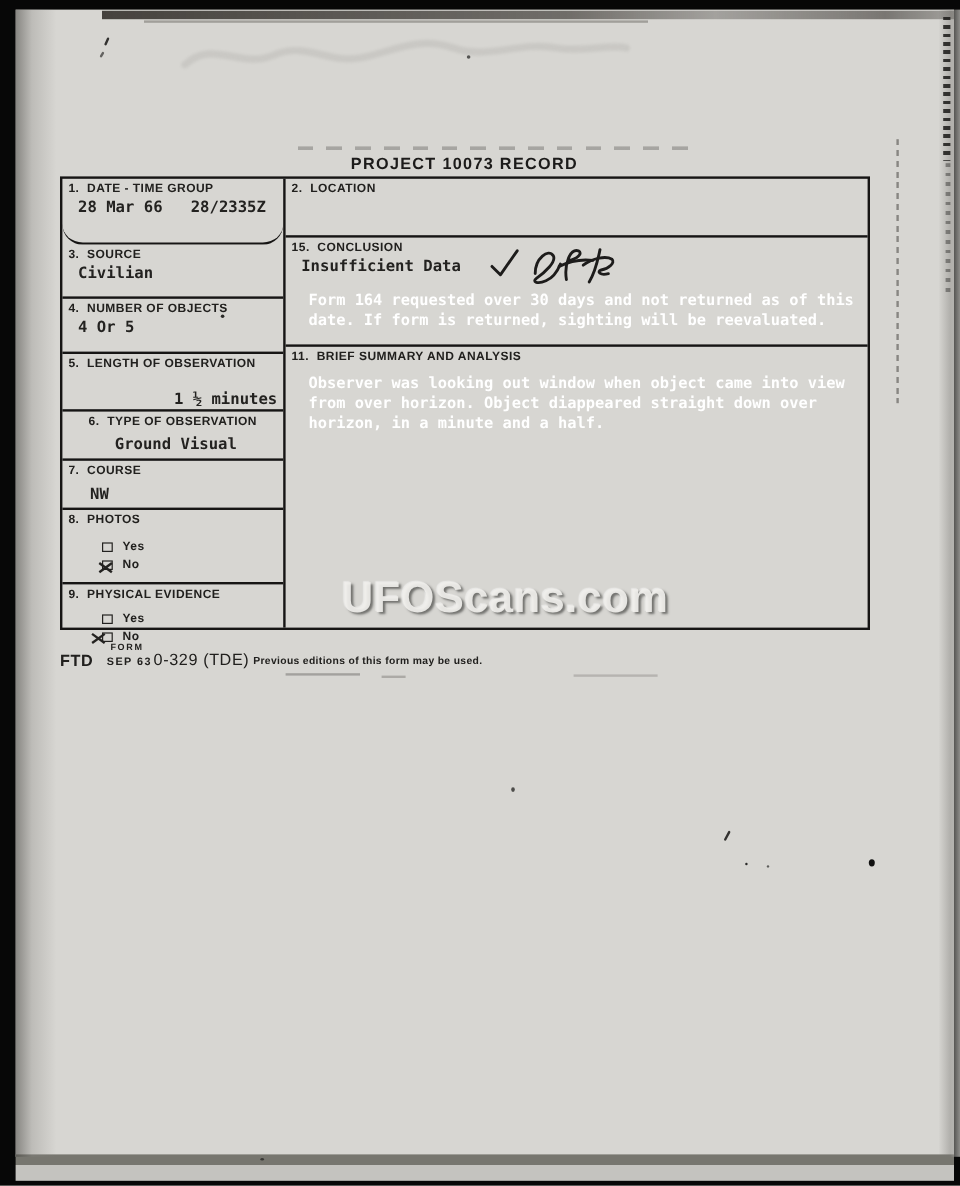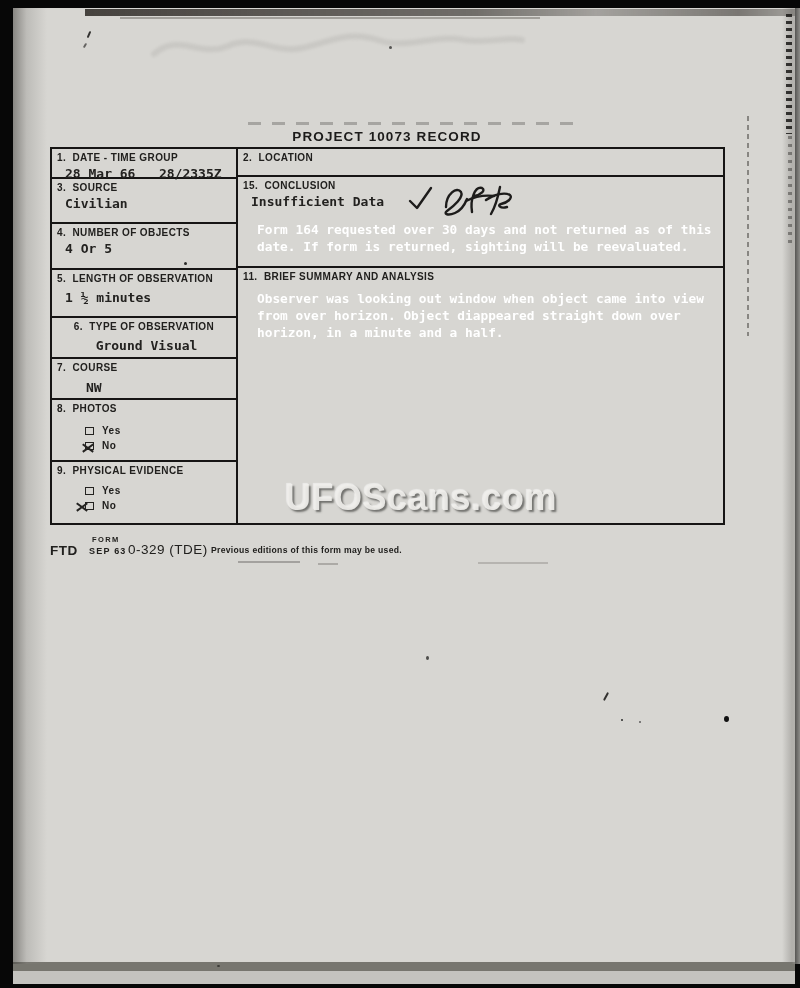--- a/index.html
+++ b/index.html
@@ -156,48 +156,48 @@
   <div class="speck" style="left:639px; top:721px; width:2px; height:2px; opacity:.7;"></div>
   <div class="speck" style="left:724px; top:716px; width:5px; height:6px; background:#111;"></div>
   <div class="speck" style="left:217px; top:965px; width:3px; height:2px; opacity:.8;"></div>
 
   <div class="title">PROJECT 10073 RECORD</div>
 
   <div class="form-table">
 
     <div class="col-left">
 
-      <div class="cell" style="height:30px;">
+      <div class="cell" style="height:55px;border-radius:17px;">
         <div class="flabel">1.  DATE - TIME GROUP</div>
         <div class="fvalue">28 Mar 66   28/2335Z</div>
       </div>
 
       <div class="cell" style="height:45px;">
         <div class="flabel">3.  SOURCE</div>
         <div class="fvalue">Civilian</div>
       </div>
 
       <div class="cell" style="height:46px;">
         <div class="flabel">4.  NUMBER OF OBJECTS</div>
         <div class="fvalue">4 Or 5</div>
       </div>
 
       <div class="cell" style="height:48px;">
         <div class="flabel">5.  LENGTH OF OBSERVATION</div>
-        <div class="fvalue" style="margin-top:6px;">1 ½ minutes</div>
+        <div class="fvalue" style="margin-top:17px;text-align:right;">1 ½ minutes</div>
       </div>
 
       <div class="cell" style="height:41px;text-align:center;">
         <div class="flabel">6.  TYPE OF OBSERVATION</div>
         <div class="fvalue" style="margin-top:6px; margin-left:5px;">Ground Visual</div>
       </div>
 
       <div class="cell" style="height:41px;">
         <div class="flabel">7.  COURSE</div>
-        <div class="fvalue" style="margin-top:7px; margin-left:16px;padding-left:13px;">NW</div>
+        <div class="fvalue" style="margin-top:7px; margin-left:5px;padding-left:13px;">NW</div>
       </div>
 
       <div class="cell" style="height:62px;">
         <div class="flabel">8.  PHOTOS</div>
         <div class="cb-row first">
           <span class="cb"></span>
           <span class="cb-label">Yes</span>
         </div>
         <div class="cb-row">
           <span class="cb">
@@ -218,21 +218,21 @@
             <span class="xmark left-of-box"></span>
           </span>
           <span class="cb-label">No</span>
         </div>
       </div>
 
     </div>
 
     <div class="col-right">
 
-      <div class="cell" style="height:28px;">
+      <div class="cell" style="height:49px;">
         <div class="flabel">2.  LOCATION</div>
       </div>
 
       <div class="cell" style="height:91px;">
         <div class="flabel">15.  CONCLUSION</div>
         <div class="fvalue">Insufficient Data</div>
         <div class="sig-wrap">
           <svg width="120" height="42" viewBox="0 0 120 42">
             <g fill="none" stroke="#1d1c1b" stroke-width="2.4" stroke-linecap="round" stroke-linejoin="round">
               <path d="M4 20 L11 27 L25 7"></path>

